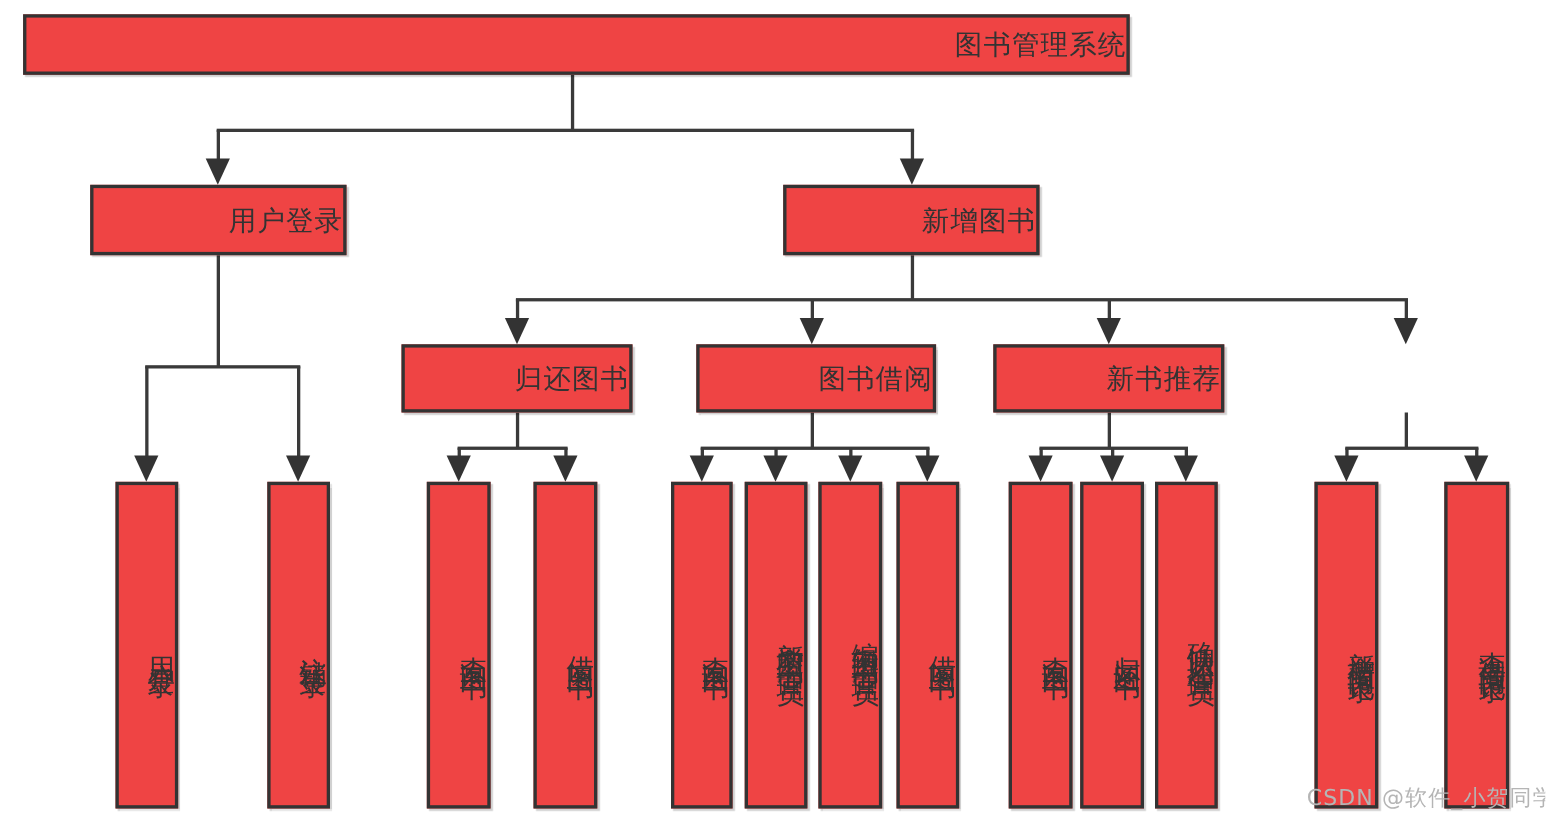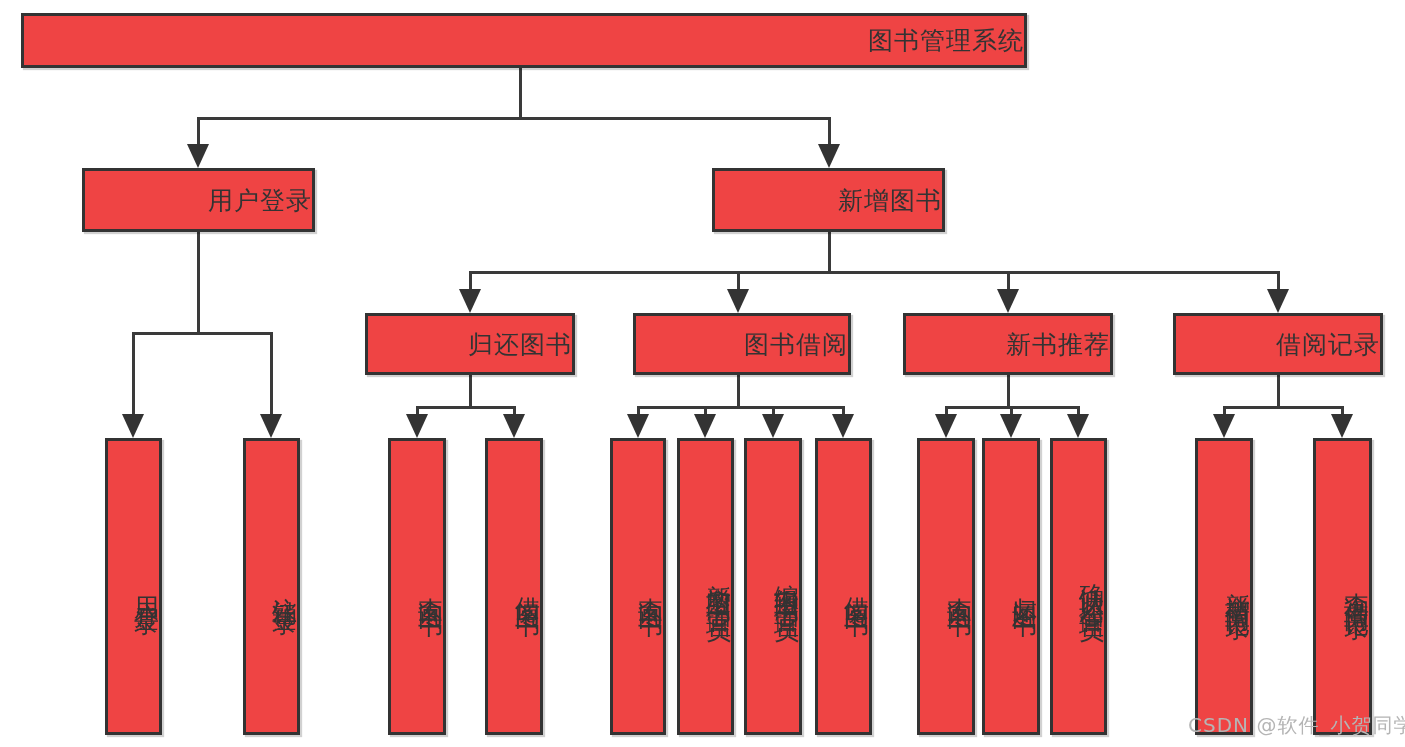--- a/index.html
+++ b/index.html
@@ -115,23 +115,20 @@
 
   <div class="node h" style="left:365px;top:313px;width:210px;height:62px">
     <span>归还图书</span>
   </div>
   <div class="node h" style="left:633px;top:313px;width:218px;height:62px">
     <span>图书借阅</span>
   </div>
   <div class="node h" style="left:903px;top:313px;width:210px;height:62px">
     <span>新书推荐</span>
   </div>
-  <div class="node h" style="left:1173px;top:313px;width:210px;height:62px">
-    <span>借阅记录</span>
-  </div>
 
   <div class="node v" style="left:105px;top:438px;width:57px;height:297px">
     <span>用户登录</span>
   </div>
   <div class="node v" style="left:243px;top:438px;width:57px;height:297px">
     <span>注销登录</span>
   </div>
 
   <div class="node v" style="left:388px;top:438px;width:58px;height:297px">
     <span>查询图书</span>

